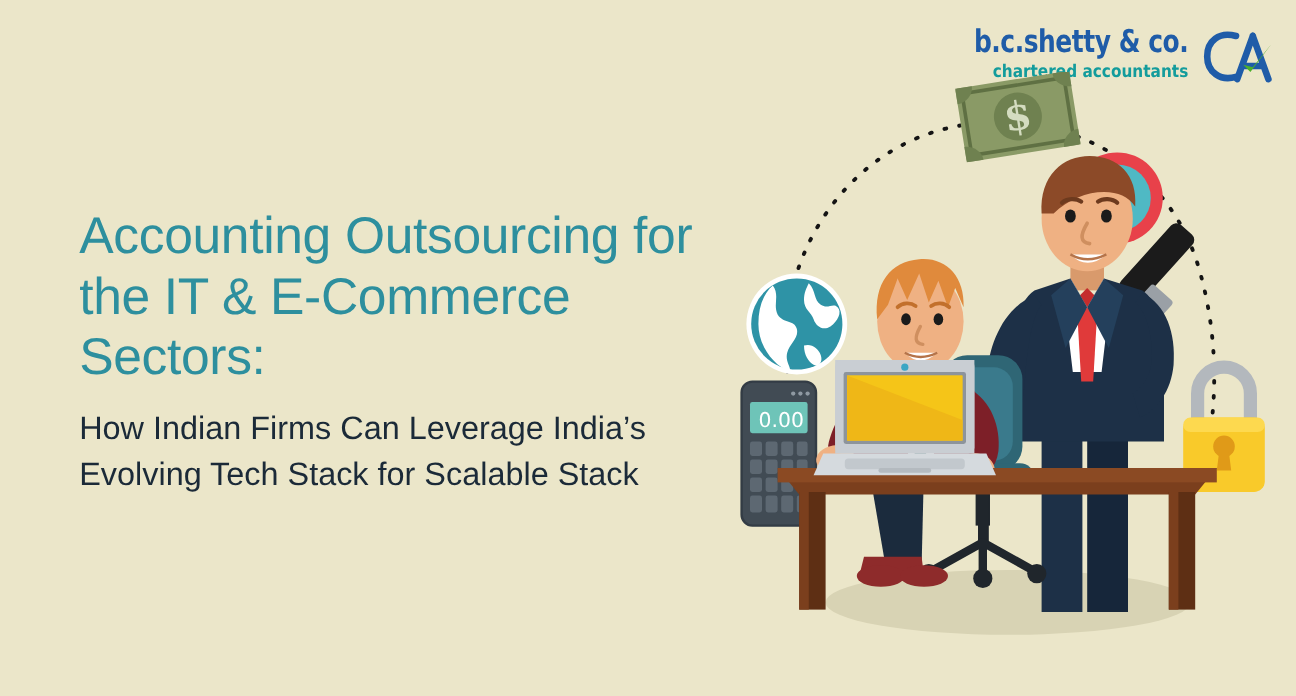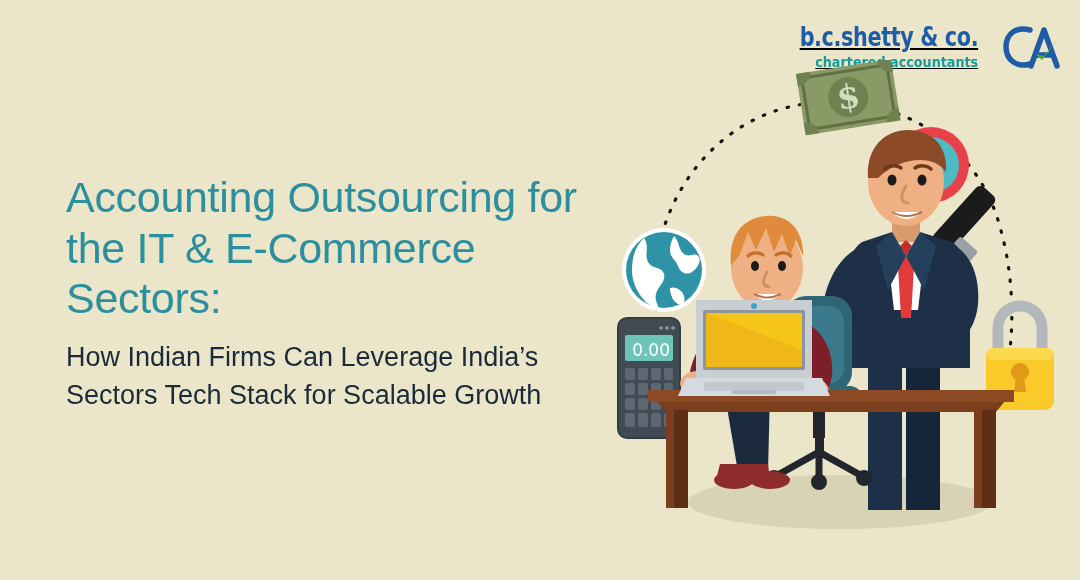--- a/index.html
+++ b/index.html
@@ -17,23 +17,21 @@
     background: #ebe6c9;
     overflow: hidden;
   }
 
   
   .logo-block {
     position: absolute;
     top: 22px;
     right: 18px;
     display: flex;
-    align-items: center;
-    gap: 22px;
-    text-decoration: underline;
+    gap: 10px;
   }
   .logo-words {
     display: flex;
     flex-direction: column;
     align-items: flex-end;
     line-height: 1;
   }
   .logo-name {
     font-family: "DejaVu Sans", sans-serif;
     font-weight: bold;
@@ -104,21 +102,21 @@
       <div class="logo-sub">chartered accountants</div>
     </div>
     <svg class="ca-mark" viewBox="0 0 62 50">
       <path d="M30 8 C16 4 6 12 6 25 C6 38 17 46 30 42" fill="none" stroke="#1f5ca8" stroke-width="5.5" stroke-linecap="round"></path>
       <path d="M44 8 L31 44 M44 8 L57 44 M35.5 33 L52.5 33" fill="none" stroke="#1f5ca8" stroke-width="5.5" stroke-linejoin="round" stroke-linecap="round"></path>
       <path d="M36 32 L42 38 L60 14 L44 34 Z" fill="#4caf2a"></path>
     </svg>
   </div>
 
   <h1 class="headline">Accounting Outsourcing for the IT &amp; E-Commerce Sectors:</h1>
-  <p class="subhead">How Indian Firms Can Leverage India’s Sectors Tech Stack for Scalable Growth</p>
+  <p class="subhead">How Indian Firms Can Leverage India’s Evolving Tech Stack for Scalable Stack</p>
 
   <div class="scene">
     <svg viewBox="0 0 470 500">
 
       <g>
         <path d="M58 262 C40 170 95 72 185 48 C275 24 370 70 398 160 C420 232 412 300 400 342" fill="none" stroke="#141414" stroke-width="3.2" stroke-linecap="round" stroke-dasharray="1.5 11"></path>
       </g>
 
       <ellipse cx="240" cy="442" rx="152" ry="27" fill="#d8d3b4"></ellipse>
 

